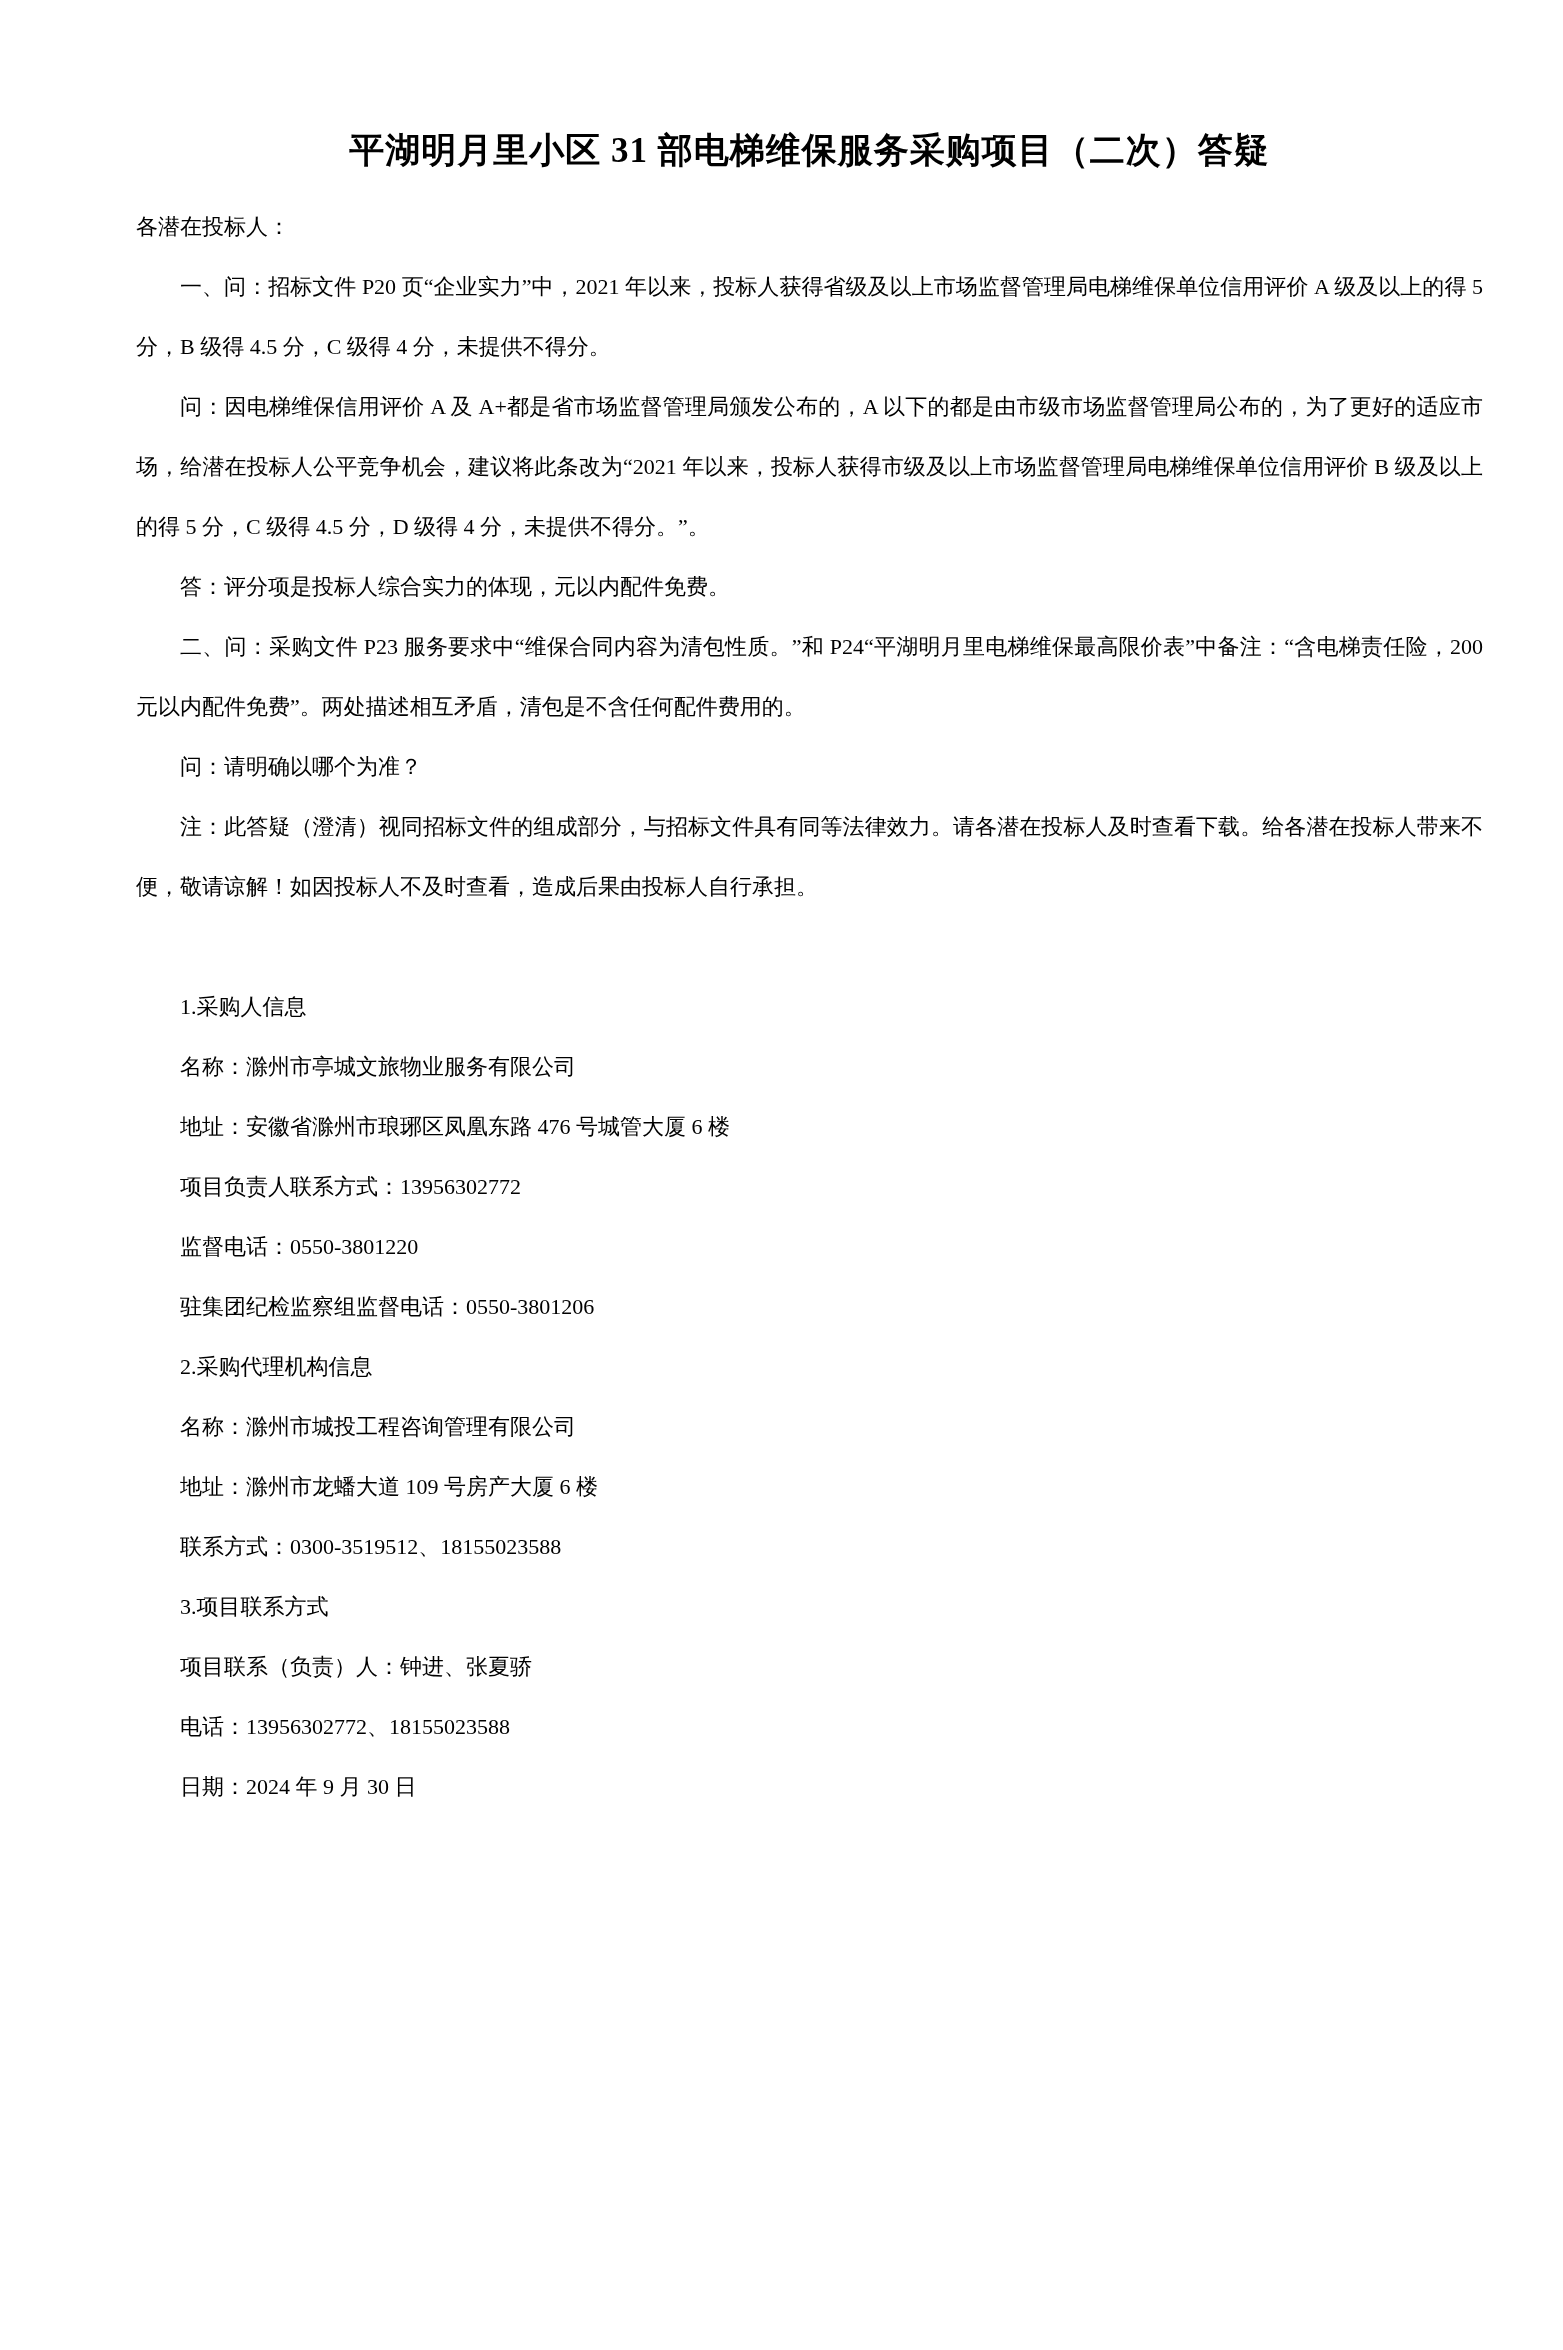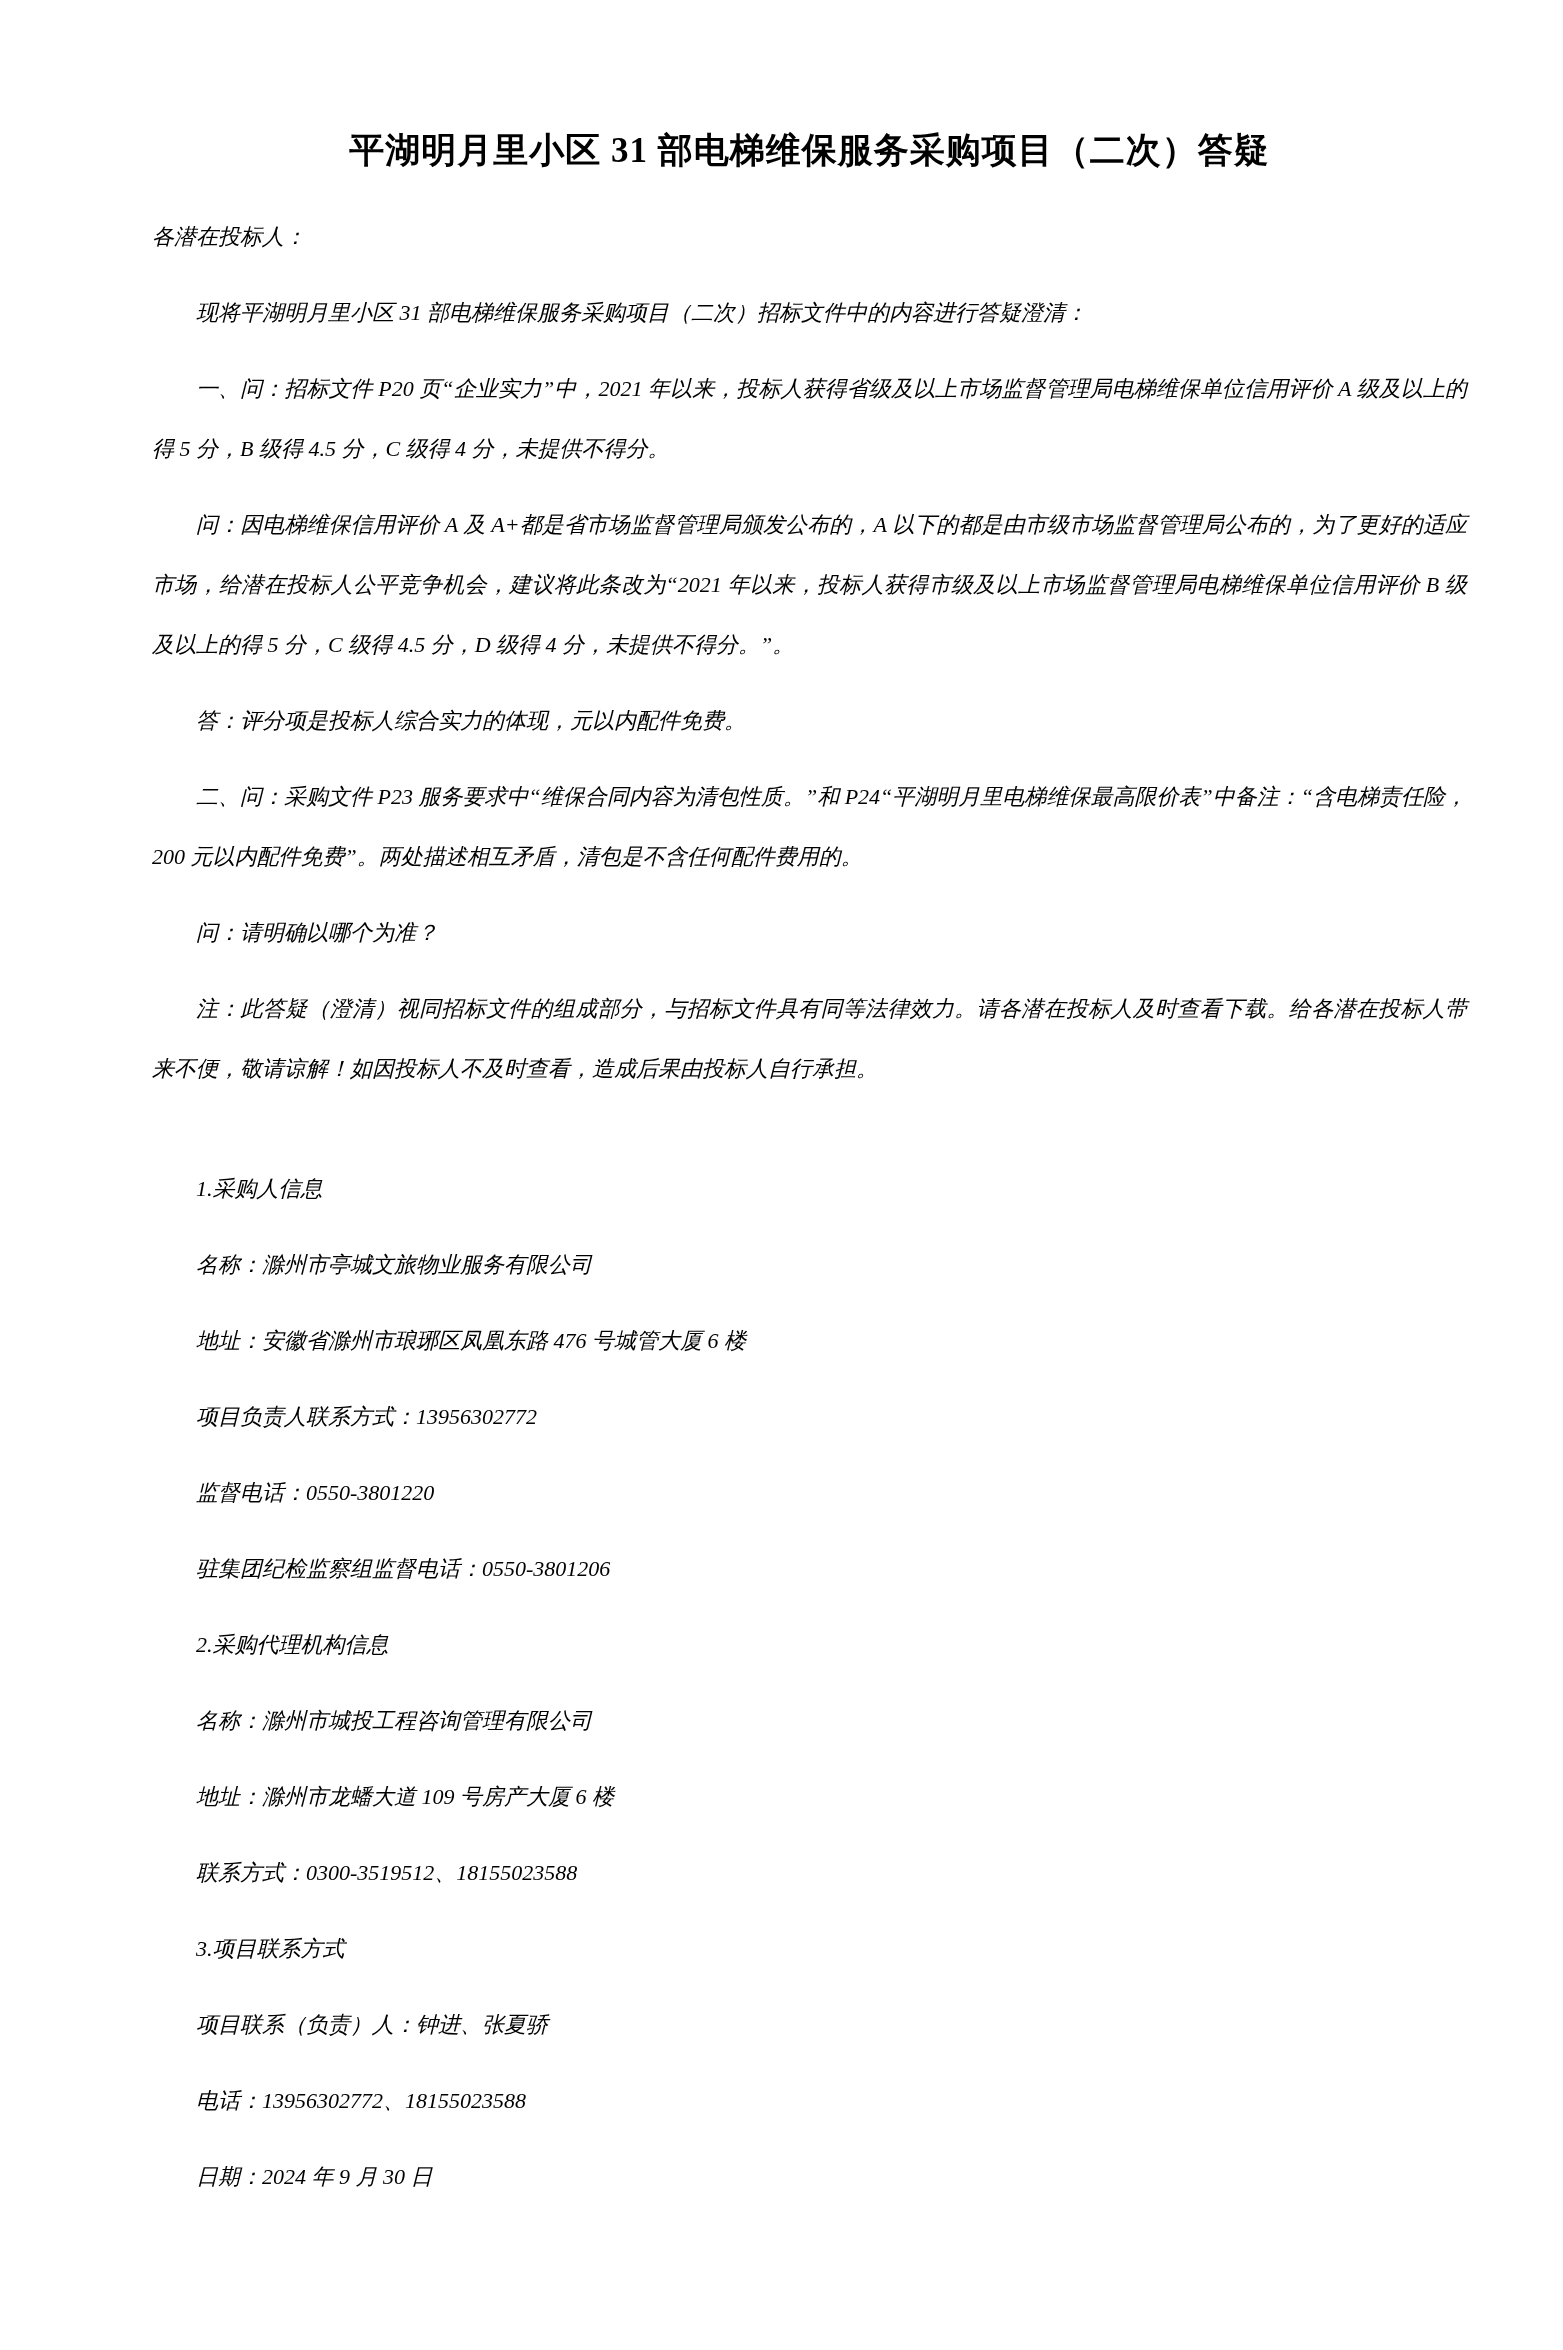--- a/index.html
+++ b/index.html
@@ -25,22 +25,21 @@
     font-size: 35px;
     line-height: 81px;
     letter-spacing: 1px;
   }
   .doc-body {
     margin-top: 5.9px;
     font-size: 22px;
     line-height: 60px;
   }
   .doc-body p {
-    margin: 16px;
-    font-style: italic;
+    margin: 0;
   }
   .salutation {
     text-indent: 0;
   }
   .para {
     text-indent: 2em;
     text-align: justify;
   }
   .info-section {
     margin-top: 60px;
@@ -55,21 +54,20 @@
 
 <div class="page">
 
   <div class="doc-title">
     <div>平湖明月里小区 31 部电梯维保服务采购项目（二次）答疑</div>
   </div>
 
   <div class="doc-body">
     <p class="salutation">各潜在投标人：</p>
 
-    <p class="para">现将平湖明月里小区 31 部电梯维保服务采购项目（二次）招标文件中的内容进行答疑澄清：</p>
     <p class="para">一、问：招标文件 P20 页“企业实力”中，2021 年以来，投标人获得省级及以上市场监督管理局电梯维保单位信用评价 A 级及以上的得 5 分，B 级得 4.5 分，C 级得 4 分，未提供不得分。</p>
     <p class="para">问：因电梯维保信用评价 A 及 A+都是省市场监督管理局颁发公布的，A 以下的都是由市级市场监督管理局公布的，为了更好的适应市场，给潜在投标人公平竞争机会，建议将此条改为“2021 年以来，投标人获得市级及以上市场监督管理局电梯维保单位信用评价 B 级及以上的得 5 分，C 级得 4.5 分，D 级得 4 分，未提供不得分。”。</p>
     <p class="para">答：评分项是投标人综合实力的体现，元以内配件免费。</p>
     <p class="para">二、问：采购文件 P23 服务要求中“维保合同内容为清包性质。”和 P24“平湖明月里电梯维保最高限价表”中备注：“含电梯责任险，200 元以内配件免费”。两处描述相互矛盾，清包是不含任何配件费用的。</p>
     <p class="para">问：请明确以哪个为准？</p>
     <p class="para">注：此答疑（澄清）视同招标文件的组成部分，与招标文件具有同等法律效力。请各潜在投标人及时查看下载。给各潜在投标人带来不便，敬请谅解！如因投标人不及时查看，造成后果由投标人自行承担。</p>
 
     <div class="info-section">
       <p class="info-line">1.采购人信息</p>
       <p class="info-line">名称：滁州市亭城文旅物业服务有限公司</p>

